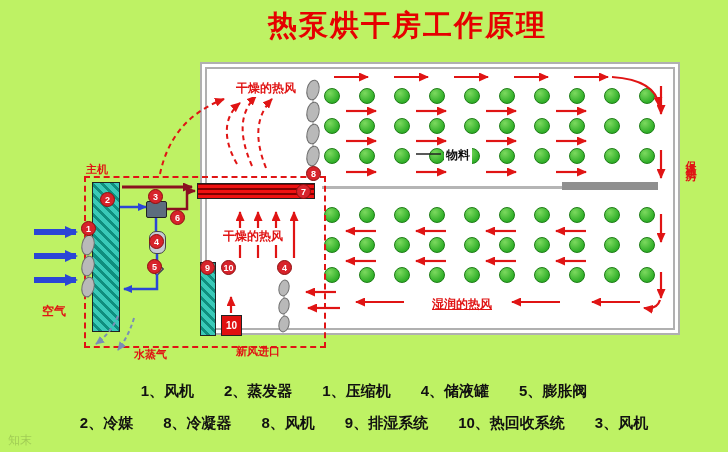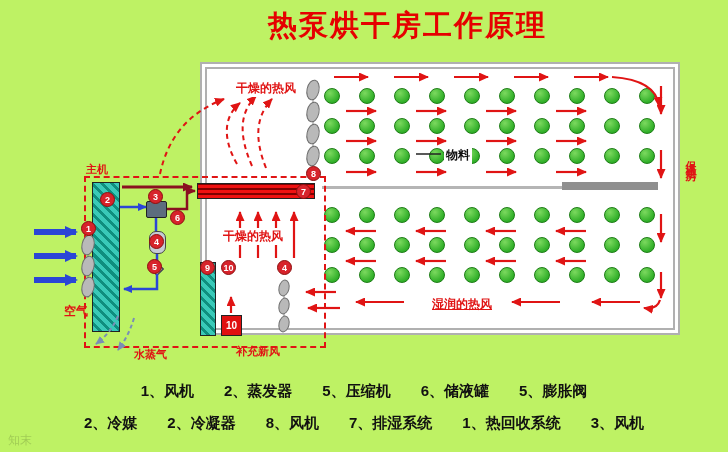--- a/index.html
+++ b/index.html
@@ -254,40 +254,40 @@
   <div class="num" style="left:149px;top:234px;">4</div>
   <div class="num" style="left:147px;top:259px;">5</div>
   <div class="num" style="left:170px;top:210px;">6</div>
   <div class="num" style="left:296px;top:184px;">7</div>
   <div class="num" style="left:306px;top:166px;">8</div>
   <div class="num" style="left:200px;top:260px;">9</div>
   <div class="num" style="left:221px;top:260px;">10</div>
   <div class="num" style="left:277px;top:260px;">4</div>
 
   <div class="abs rlabel" style="left:86px;top:162px;font-size:11px;">主机</div>
-  <div class="abs rlabel" style="left:42px;top:303px;margin-left:22px;">空气</div>
+  <div class="abs rlabel" style="left:42px;top:303px;">空气</div>
   <div class="abs rlabel" style="left:134px;top:347px;font-size:11px;">水蒸气</div>
   <div class="abs rlabel onwhite" style="left:234px;top:80px;">干燥的热风</div>
   <div class="abs onwhite" style="left:444px;top:147px;color:#111;font-weight:bold;font-size:12px;z-index:7;">物料</div>
   <div class="abs rlabel vert" style="left:683px;top:152px;">保温烘房</div>
   <div class="abs rlabel onwhite" style="left:221px;top:228px;">干燥的热风</div>
   <div class="abs rlabel onwhite" style="left:430px;top:296px;text-decoration:underline;">湿润的热风</div>
-  <div class="abs rlabel" style="left:236px;top:344px;font-size:11px;">补充新风</div>
+  <div class="abs rlabel" style="left:236px;top:344px;font-size:11px;">新风进口</div>
 
   <div class="legend-row" style="top:382px;">
       <span class="legend-item">1、风机</span>
       <span class="legend-item">2、蒸发器</span>
-      <span class="legend-item">5、压缩机</span>
-      <span class="legend-item">6、储液罐</span>
+      <span class="legend-item">1、压缩机</span>
+      <span class="legend-item">4、储液罐</span>
       <span class="legend-item">5、膨胀阀</span>
     </div>
   <div class="legend-row" style="top:414px;">
       <span class="legend-item">2、冷媒</span>
-      <span class="legend-item">2、冷凝器</span>
+      <span class="legend-item">8、冷凝器</span>
       <span class="legend-item">8、风机</span>
-      <span class="legend-item">7、排湿系统</span>
-      <span class="legend-item">1、热回收系统</span>
+      <span class="legend-item">9、排湿系统</span>
+      <span class="legend-item">10、热回收系统</span>
       <span class="legend-item">3、风机</span>
     </div>
 
   <div class="abs watermark" style="left:8px;top:432px;">知末</div>
 
 </div>
 
 </body></html>

